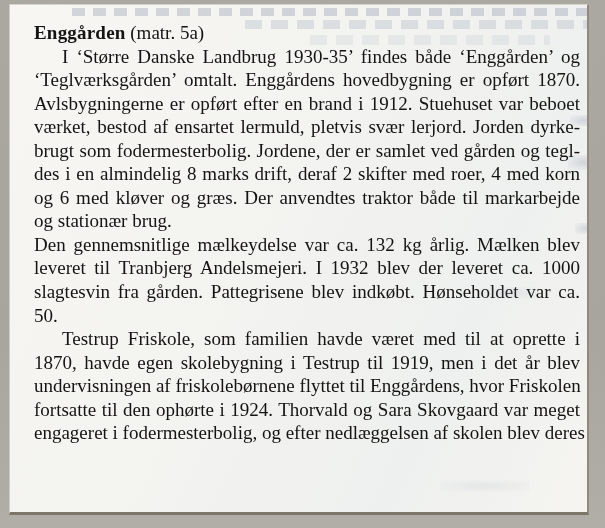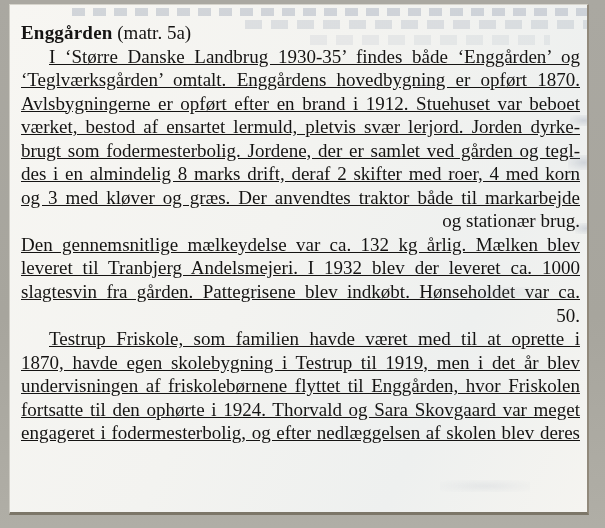--- a/index.html
+++ b/index.html
@@ -20,37 +20,37 @@
     left: 9px;
     top: 4px;
     width: 580px;
     height: 511px;
     box-sizing: border-box;
     background: linear-gradient(115deg, #f7f6f2 0%, #f3f3f0 45%, #eef0ef 75%, #f5f4f0 100%);
     border-top: 1px solid #d6d4cc;
     border-left: 1px solid #cfcdc5;
     border-right: 2px solid #91897b;
     border-bottom: 3px solid #7c7668;
-    padding: 16px 7px 0 11px;
+    padding: 16px 7px 0 24px;
     overflow: hidden;
     color: #151413;
   }
   .heading {
     font-size: 19px;
     line-height: 23.55px;
     white-space: nowrap;
   }
   .heading .bold { font-weight: bold; letter-spacing: 0.2px; }
   .line {
     font-size: 19px;
     line-height: 23.55px;
     white-space: nowrap;
-    text-align: right;
+    text-align: left;
   }
-  .line.justify { text-align: justify; text-align-last: justify; text-decoration: underline; }
+  .line.justify { text-align: justify; text-align-last: justify; }
   .line.indent  { padding-left: 28px; }
   
   .bleed {
     position: absolute;
     pointer-events: none;
     filter: blur(0.7px);
   }
   .bleed.dashes {
     background: repeating-linear-gradient(90deg,
       rgba(150,160,178,0.38) 0px, rgba(150,160,178,0.38) 13px,
@@ -93,27 +93,27 @@
       <span class="bold">Enggården</span><span> (matr. 5a)</span>
     </div>
 
     <div>
         <div class="line indent justify">I ‘Større Danske Landbrug 1930-35’ findes både ‘Enggården’ og</div>
         <div class="line justify">‘Teglværksgården’ omtalt. Enggårdens hovedbygning er opført 1870.</div>
         <div class="line justify">Avlsbygningerne er opført efter en brand i 1912. Stuehuset var beboet</div>
         <div class="line justify">værket, bestod af ensartet lermuld, pletvis svær lerjord. Jorden dyrke-</div>
         <div class="line justify">brugt som fodermesterbolig. Jordene, der er samlet ved gården og tegl-</div>
         <div class="line justify">des i en almindelig 8 marks drift, deraf 2 skifter med roer, 4 med korn</div>
-        <div class="line justify">og 3 med kløver og græs. Der anvendtes traktor både til markarbejde</div>
+        <div class="line justify">og 6 med kløver og græs. Der anvendtes traktor både til markarbejde</div>
         <div class="line">og stationær brug.</div>
         <div class="line justify">Den gennemsnitlige mælkeydelse var ca. 132 kg årlig. Mælken blev</div>
         <div class="line justify">leveret til Tranbjerg Andelsmejeri. I 1932 blev der leveret ca. 1000</div>
         <div class="line justify">slagtesvin fra gården. Pattegrisene blev indkøbt. Hønseholdet var ca.</div>
         <div class="line">50.</div>
         <div class="line indent justify">Testrup Friskole, som familien havde været med til at oprette i</div>
         <div class="line justify">1870, havde egen skolebygning i Testrup til 1919, men i det år blev</div>
-        <div class="line justify">undervisningen af friskolebørnene flyttet til Enggården, hvor Friskolen</div>
+        <div class="line justify">undervisningen af friskolebørnene flyttet til Enggårdens, hvor Friskolen</div>
         <div class="line justify">fortsatte til den ophørte i 1924. Thorvald og Sara Skovgaard var meget</div>
         <div class="line justify">engageret i fodermesterbolig, og efter nedlæggelsen af skolen blev deres</div>
       </div>
 
   </div>
 </div>
 
 </body></html>

